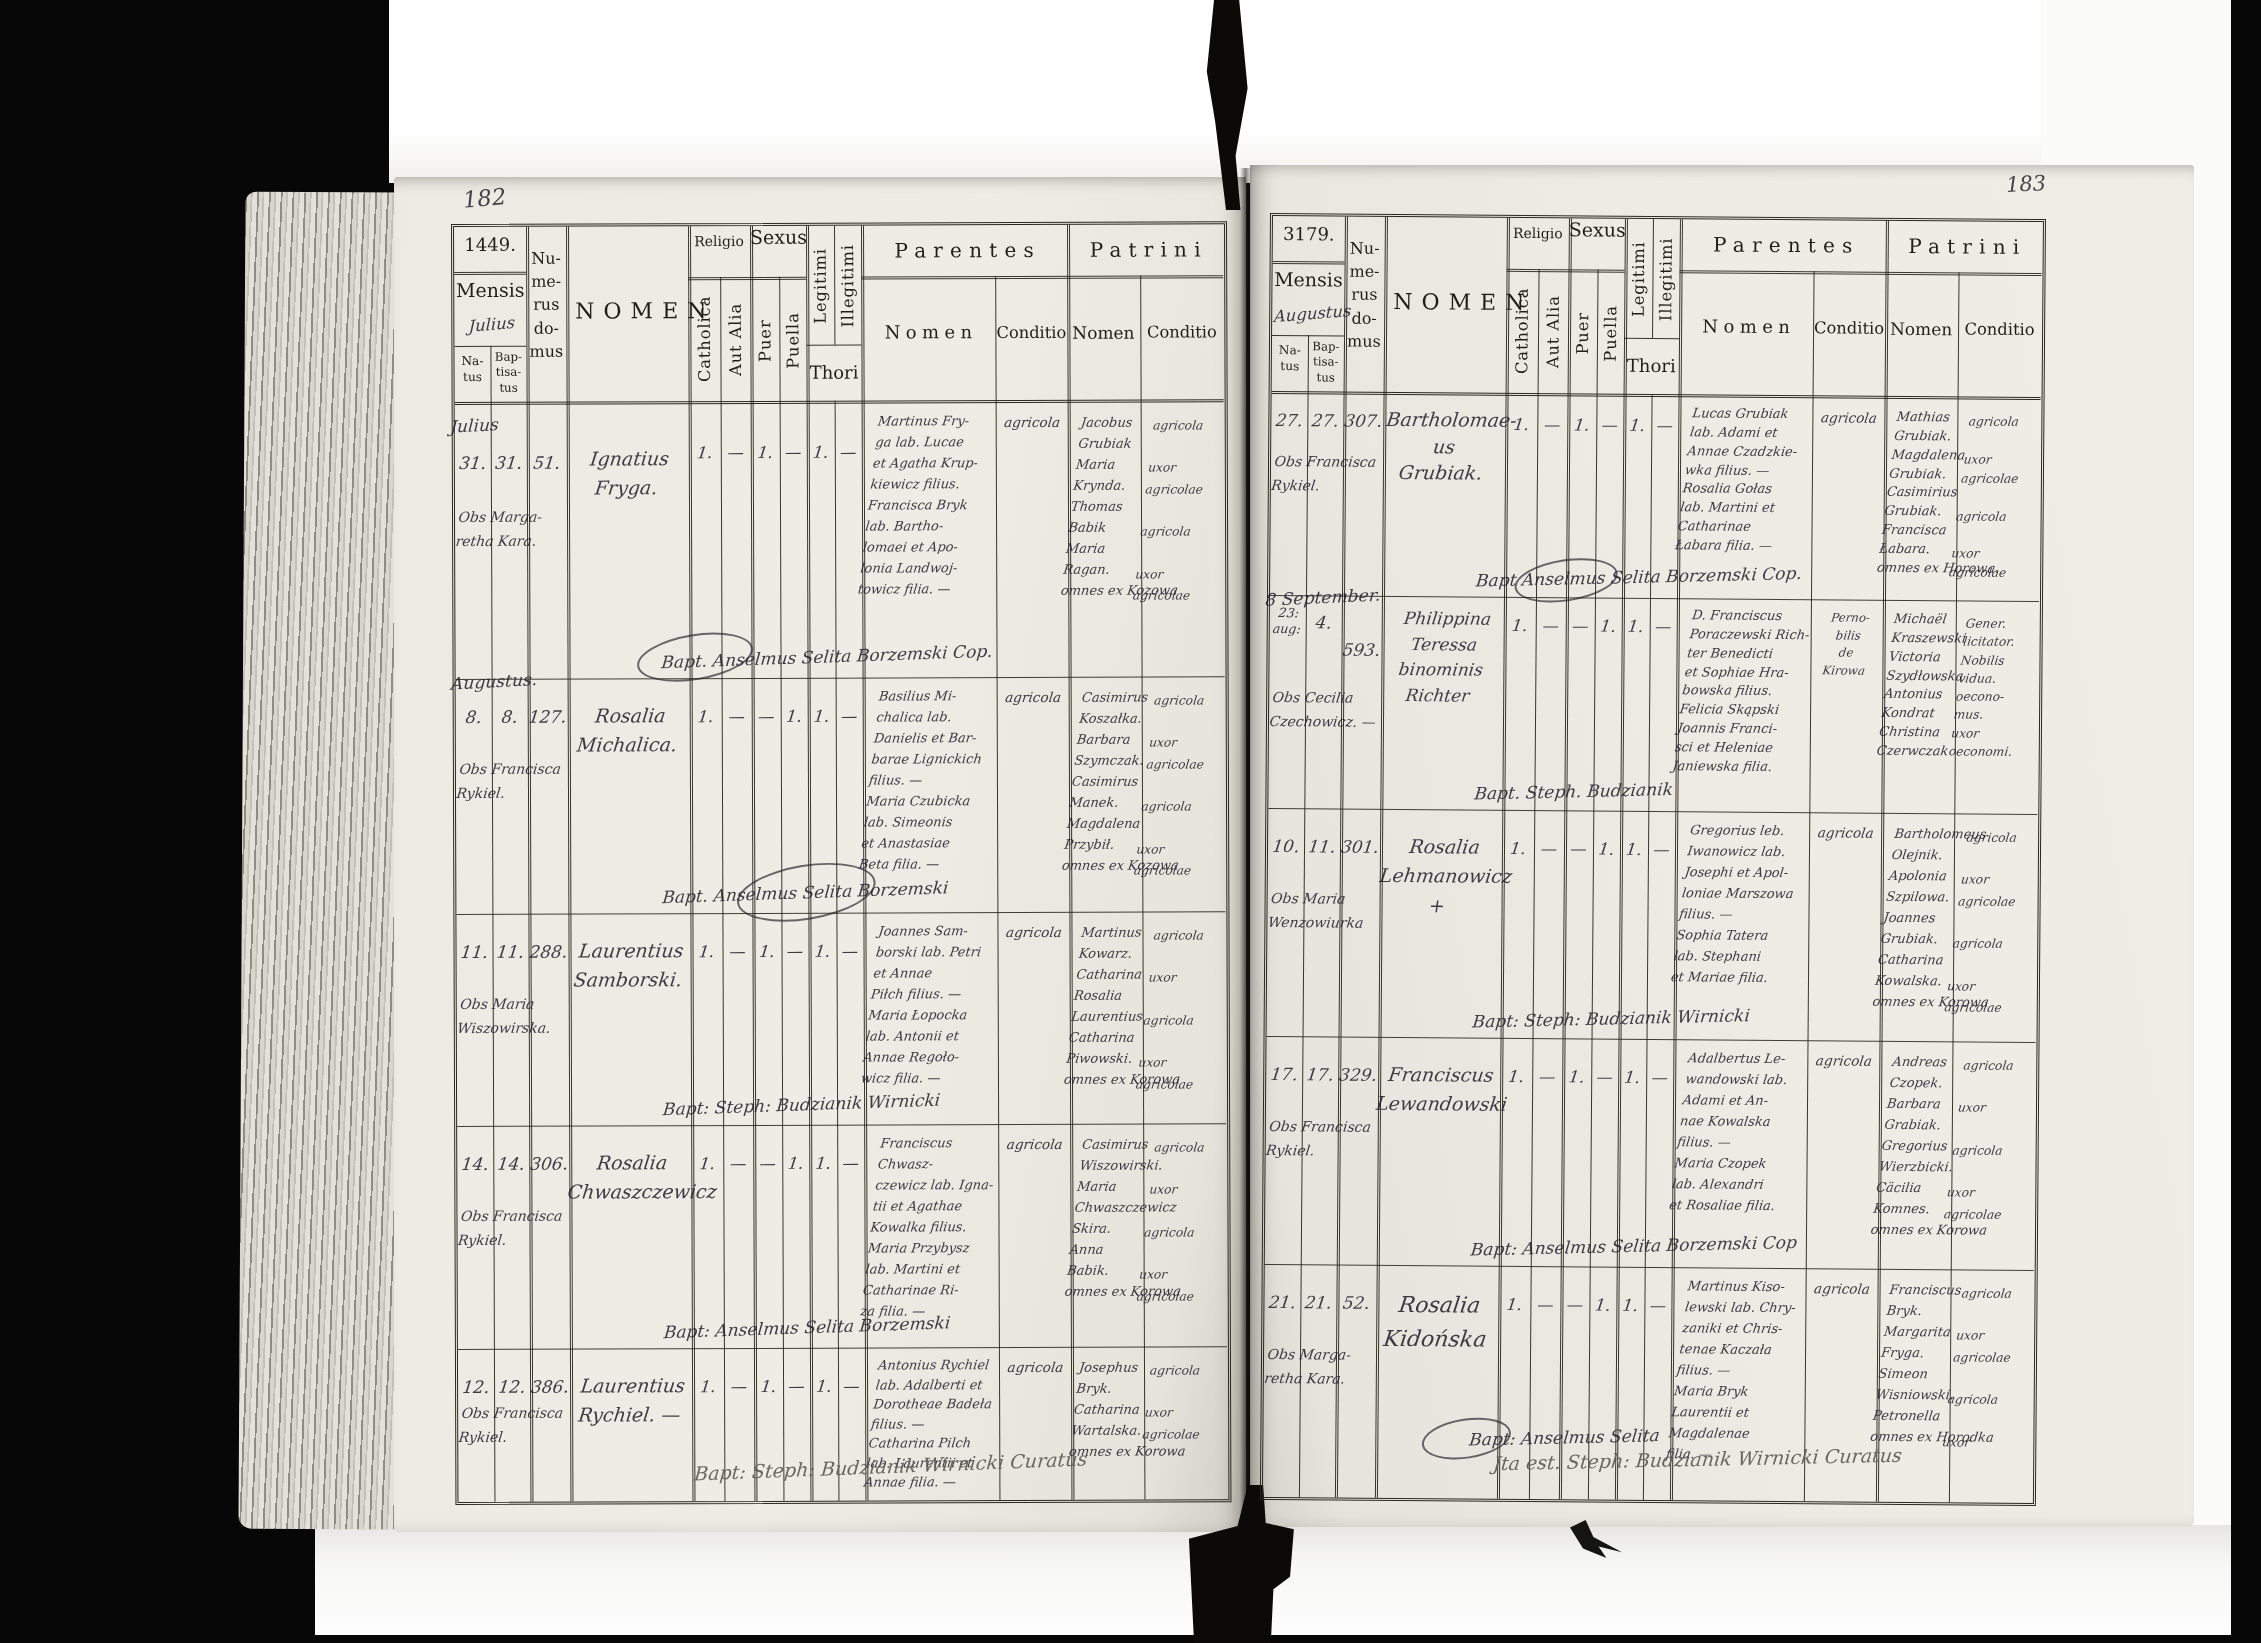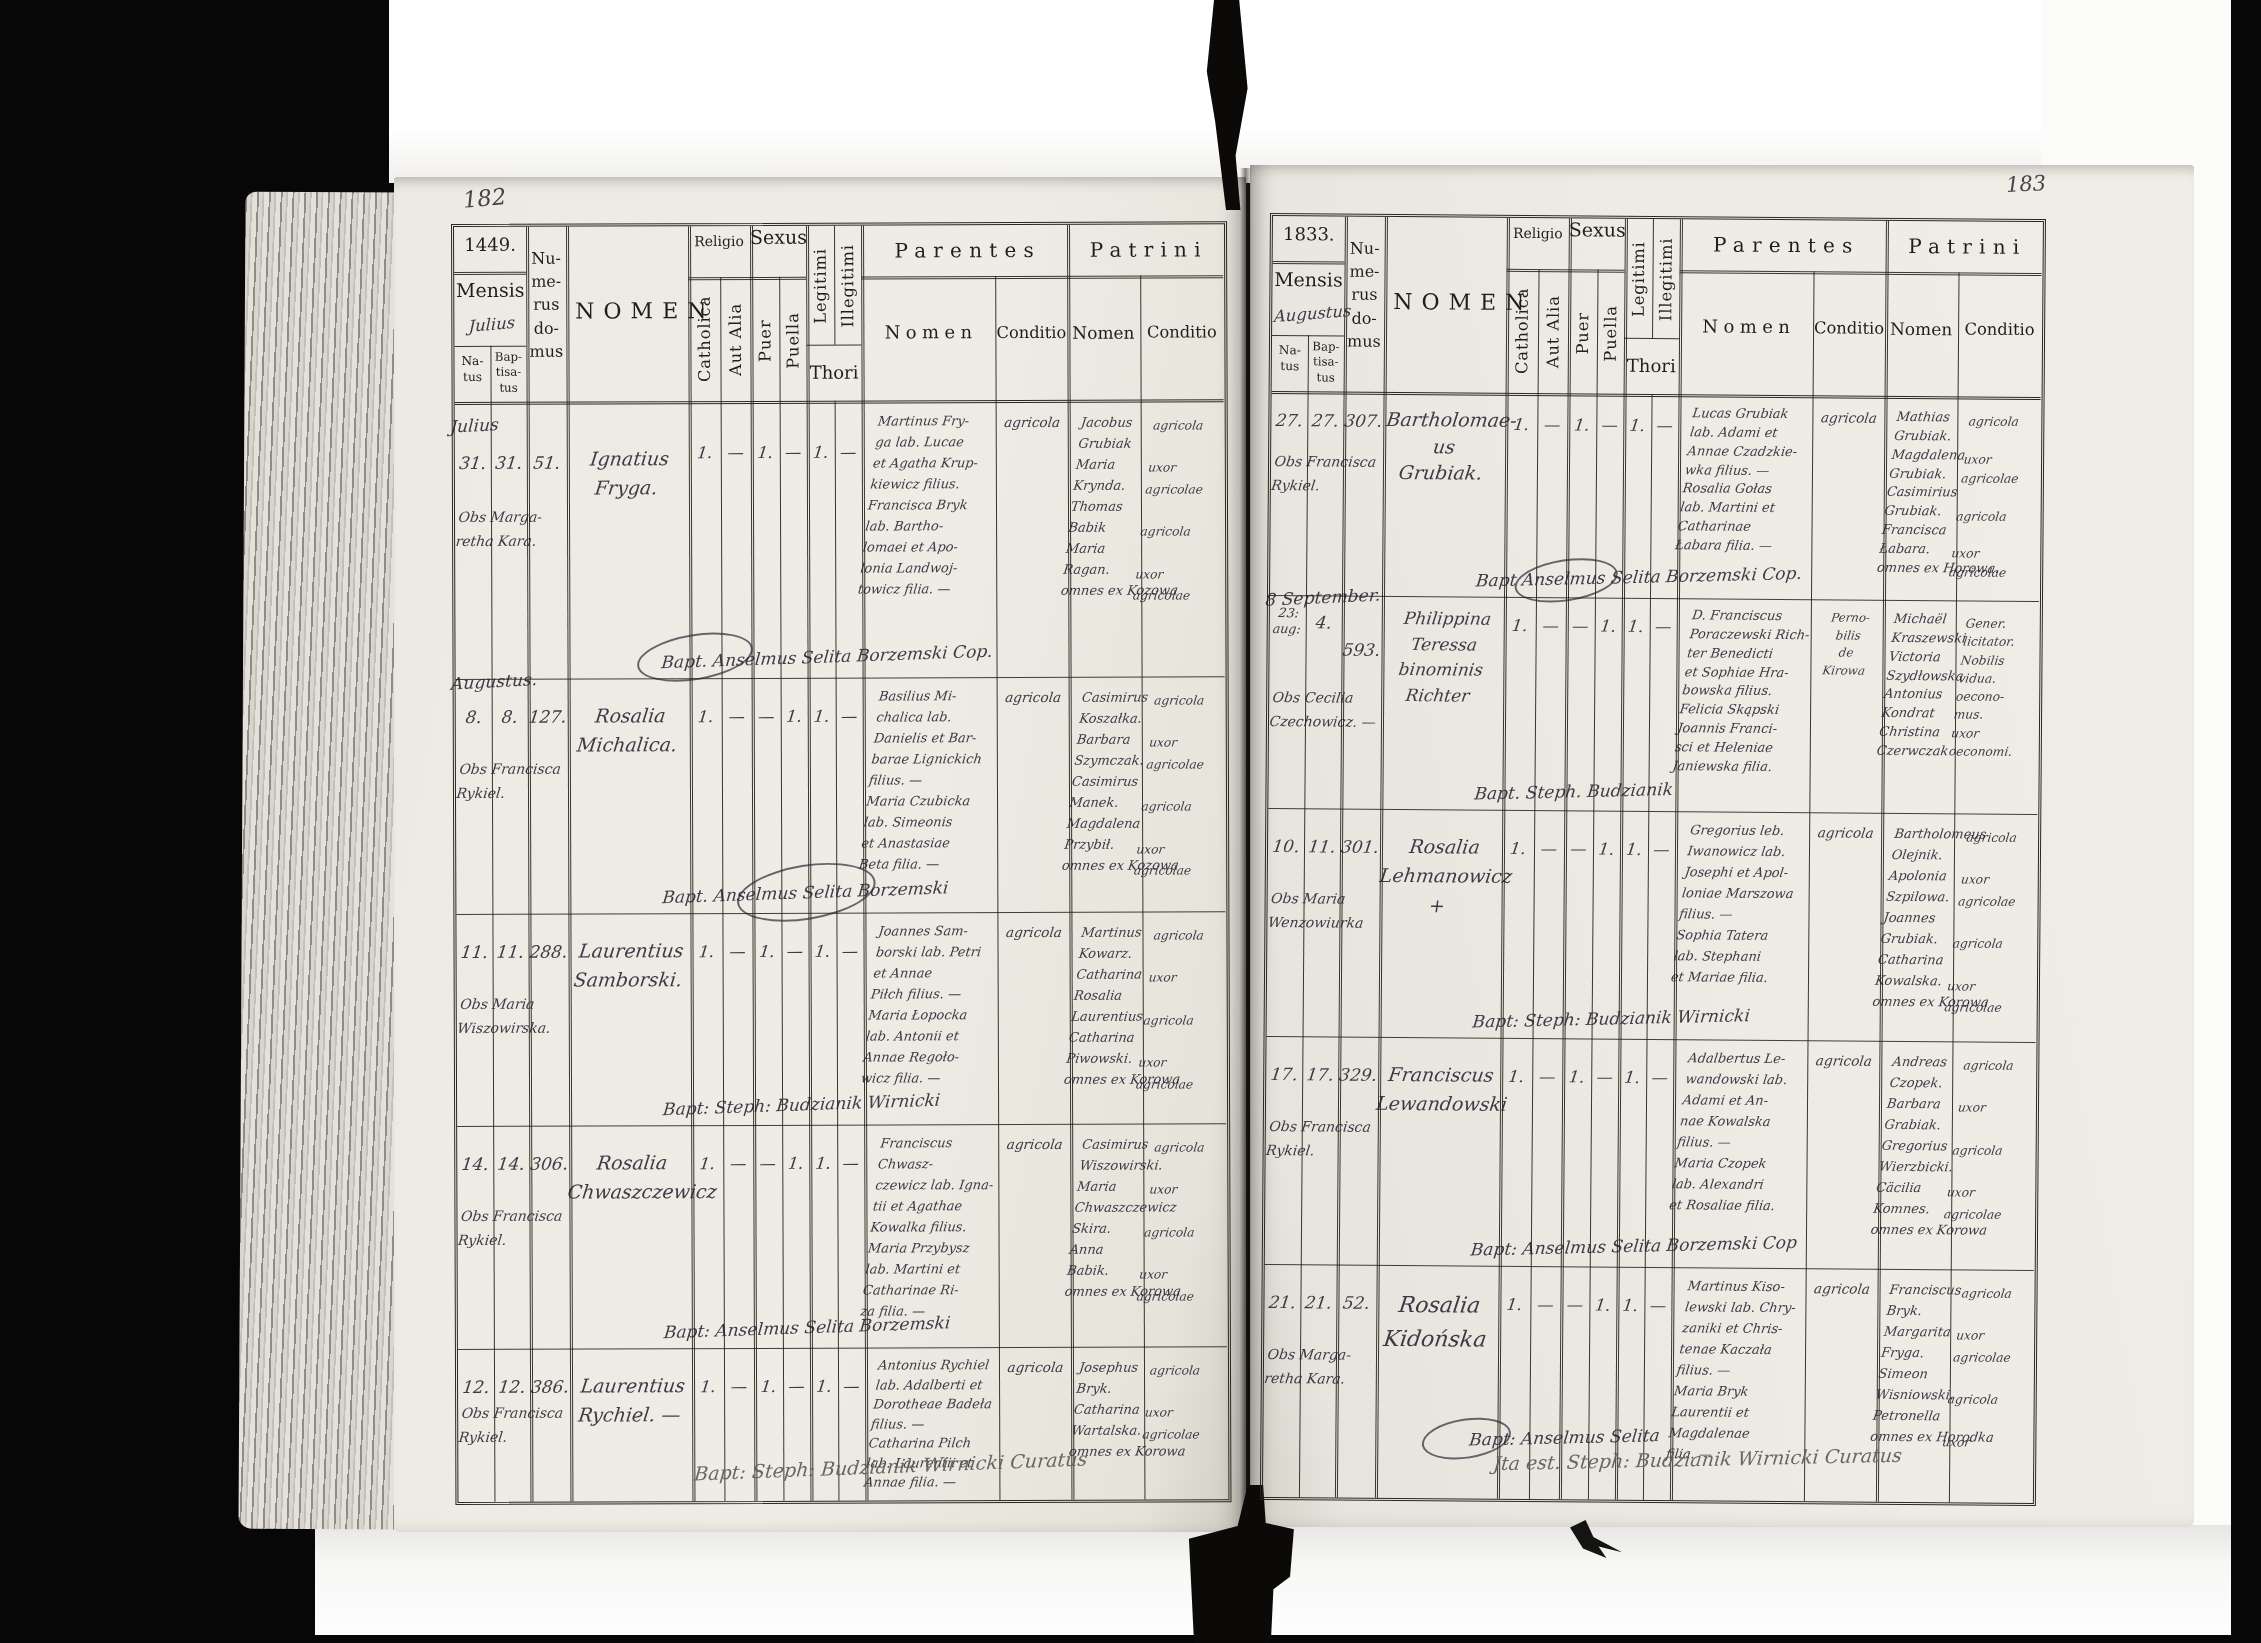--- a/index.html
+++ b/index.html
@@ -385,21 +385,21 @@
   <div class="v" style="left:541px;top:51px;bottom:0"></div>
   <div class="v dd" style="left:613px;top:0;bottom:0"></div>
   <div class="v" style="left:686px;top:51px;bottom:0"></div>
   <div class="hr dd" style="left:0;top:45px;width:72px"></div>
   <div class="hr" style="left:0;top:119px;width:72px"></div>
   <div class="hr dd" style="left:234px;top:51px;width:118px"></div>
   <div class="hr dd" style="left:407px;top:51px;width:362px"></div>
   <div class="hr" style="left:352px;top:119px;width:55px"></div>
 
   <div class="hdr">
-    <span class="pr h-year">1833.</span>
+    <span class="pr h-year">3179.</span>
     <span class="pr h-mensis">Mensis</span>
     <span class="hw h-mval">Augustus</span>
     <span class="pr h-natus">Na-
 tus</span>
     <span class="pr h-bapt">Bap-
 tisa-
 tus</span>
     <span class="pr h-num">Nu-
 me-
 rus

